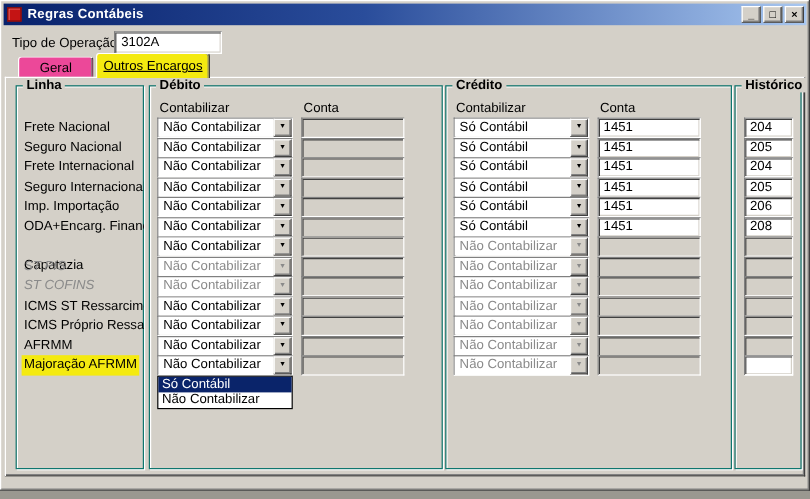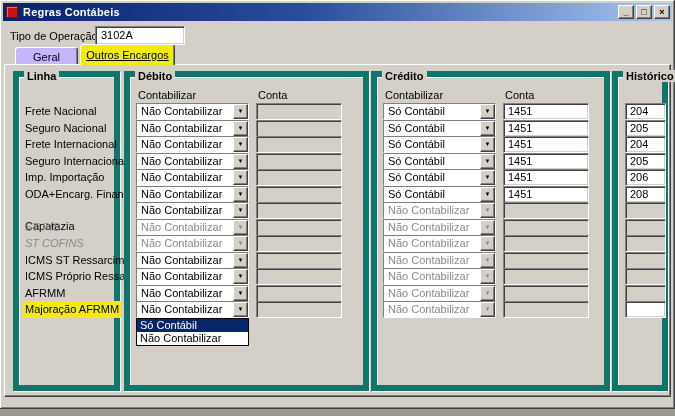--- a/index.html
+++ b/index.html
@@ -7,24 +7,24 @@
 body{position:relative;overflow:hidden;background:#9a9890;font-family:"Liberation Sans","DejaVu Sans",sans-serif;font-size:11px;color:#000;}
 .window{position:absolute;left:0;top:0;width:675px;height:409px;background:#d4d0c8;border-right:1px solid #404040;border-bottom:1px solid #404040;box-shadow:inset 1px 1px 0 #fff,inset -1px -1px 0 #808080;}
 .titlebar{position:absolute;left:3px;top:3px;width:669px;height:18px;background:linear-gradient(90deg,#08216b 0%,#2a4d9b 45%,#a8c7f0 100%);display:flex;align-items:center;}
 .app-icon{width:12px;height:12px;margin-left:3px;background:#c41414;border:1px solid #7d0d0d;box-shadow:inset 1px 1px 0 #e86a6a;flex:0 0 auto;}
 .title-text{color:#fff;font-weight:bold;margin-left:5px;flex:1;white-space:nowrap;letter-spacing:.2px;}
 .win-btn{width:16px;height:14px;margin-right:2px;background:#d4d0c8;border:1px solid;border-color:#fff #404040 #404040 #fff;box-shadow:inset -1px -1px 0 #808080;text-align:center;line-height:12px;font-size:9px;font-weight:bold;flex:0 0 auto;cursor:default;}
 .tipo-label{position:absolute;left:10px;top:30px;}
 .sunken{background:#fff;border-top:1px solid #808080;border-left:1px solid #808080;border-bottom:1px solid #fff;border-right:1px solid #fff;box-shadow:inset 1px 1px 0 #404040,inset -1px -1px 0 #d4d0c8;}
 .tipo-input{position:absolute;left:95px;top:26px;width:90px;height:19px;}
 .sunken-text{padding:3px 0 0 5px;line-height:11px;white-space:nowrap;overflow:hidden;}
-.tab{position:absolute;top:47px;height:18px;background:#c4b5fd;border-top:1px solid #fff;border-left:1px solid #fff;border-right:1px solid #404040;border-radius:3px 3px 0 0;box-shadow:inset -1px 0 0 #808080;text-align:center;padding-top:3px;z-index:2;white-space:nowrap;}
+.tab{position:absolute;top:47px;height:18px;background:#ec4899;border-top:1px solid #fff;border-left:1px solid #fff;border-right:1px solid #404040;border-radius:3px 3px 0 0;box-shadow:inset -1px 0 0 #808080;text-align:center;padding-top:3px;z-index:2;white-space:nowrap;}
 .tab.active{top:44px;height:21px;background:#f4ea10;z-index:4;padding-top:4px;text-decoration:underline;}
 .panel{position:absolute;left:4px;top:64px;width:667px;height:333px;background:#d4d0c8;border-top:1px solid #fff;border-left:1px solid #fff;border-right:1px solid #404040;border-bottom:1px solid #404040;box-shadow:inset -1px -1px 0 #808080;z-index:3;}
-.groupbox{position:absolute;top:6px;height:320px;border:6px solid #0f766e;box-shadow:inset 1px 1px 0 #fff,1px 1px 0 #fff;}
+.groupbox{position:absolute;top:6px;height:320px;border:1px solid #0f766e;box-shadow:inset 1px 1px 0 #fff,1px 1px 0 #fff;}
 .legend{position:absolute;top:-7px;left:5px;background:#d4d0c8;padding:0 3px;font-weight:bold;line-height:12px;white-space:nowrap;}
 .col-header{position:absolute;top:12px;white-space:nowrap;}
 .row-label{position:absolute;left:6px;height:17px;line-height:17px;white-space:nowrap;overflow:hidden;max-width:100px;}
 .row-label.dis{color:#8a8a8a;font-style:italic;}
 .row-label.hl{background:#f4ea10;padding:0 2px;left:4px;}
 .combo{position:absolute;height:17px;display:flex;}
 .combo .ctext{flex:1;padding:2px 0 0 4px;line-height:11px;white-space:nowrap;overflow:hidden;background:#fff;}
 .combo.disabled .ctext{color:#8a8a8a;}
 .combo .cbtn{flex:0 0 15px;background:#d4d0c8;border:1px solid;border-color:#fff #404040 #404040 #fff;box-shadow:inset -1px -1px 0 #808080;text-align:center;font-size:6px;line-height:13px;color:#000;}
 .combo.disabled .cbtn{color:#8a8a8a;}

